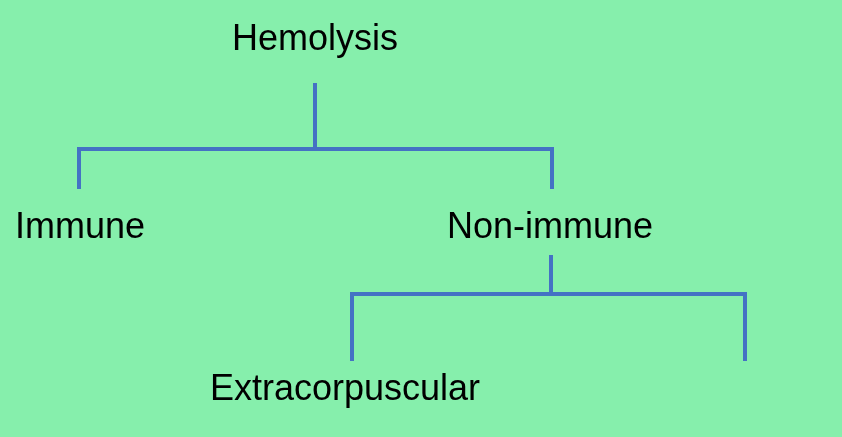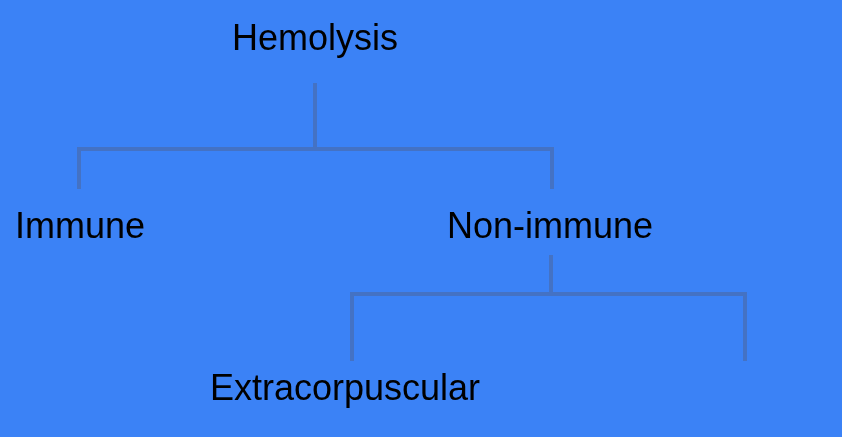--- a/index.html
+++ b/index.html
@@ -11,21 +11,21 @@
     height: 437px;
     background: #ffffff;
     font-family: "Liberation Sans", sans-serif;
     overflow: hidden;
   }
 
   #diagram {
     position: relative;
     width: 842px;
     height: 437px;
-    background: #3b82f6;
+    background: #86efac;
   }
 
   
   #connectors {
     position: absolute;
     left: 0;
     top: 0;
     width: 842px;
     height: 437px;
   }

